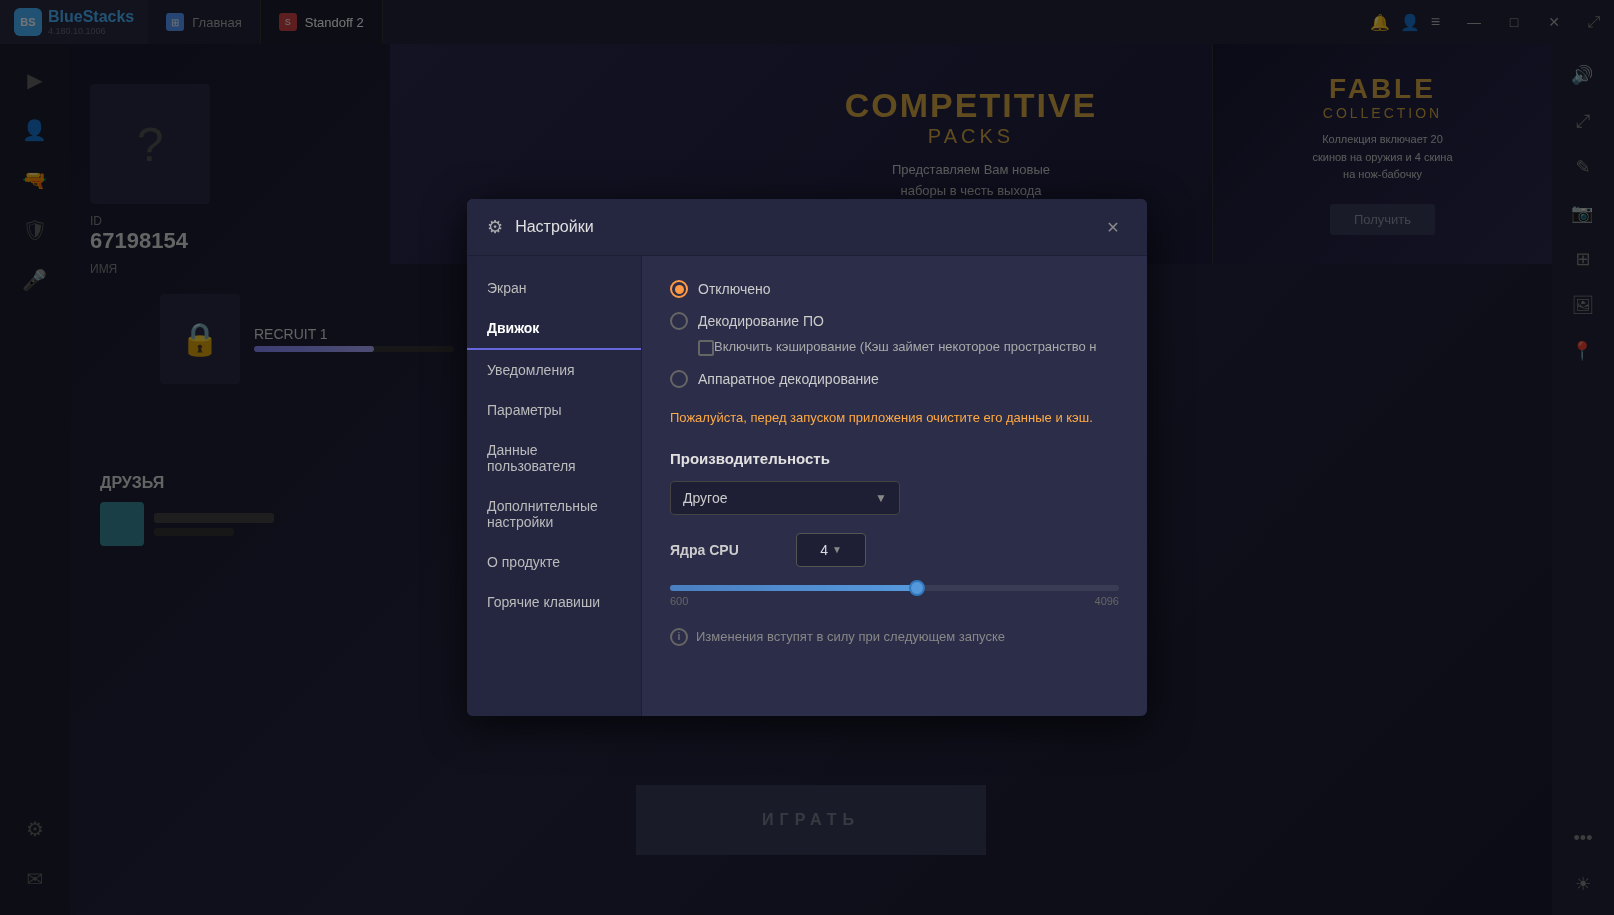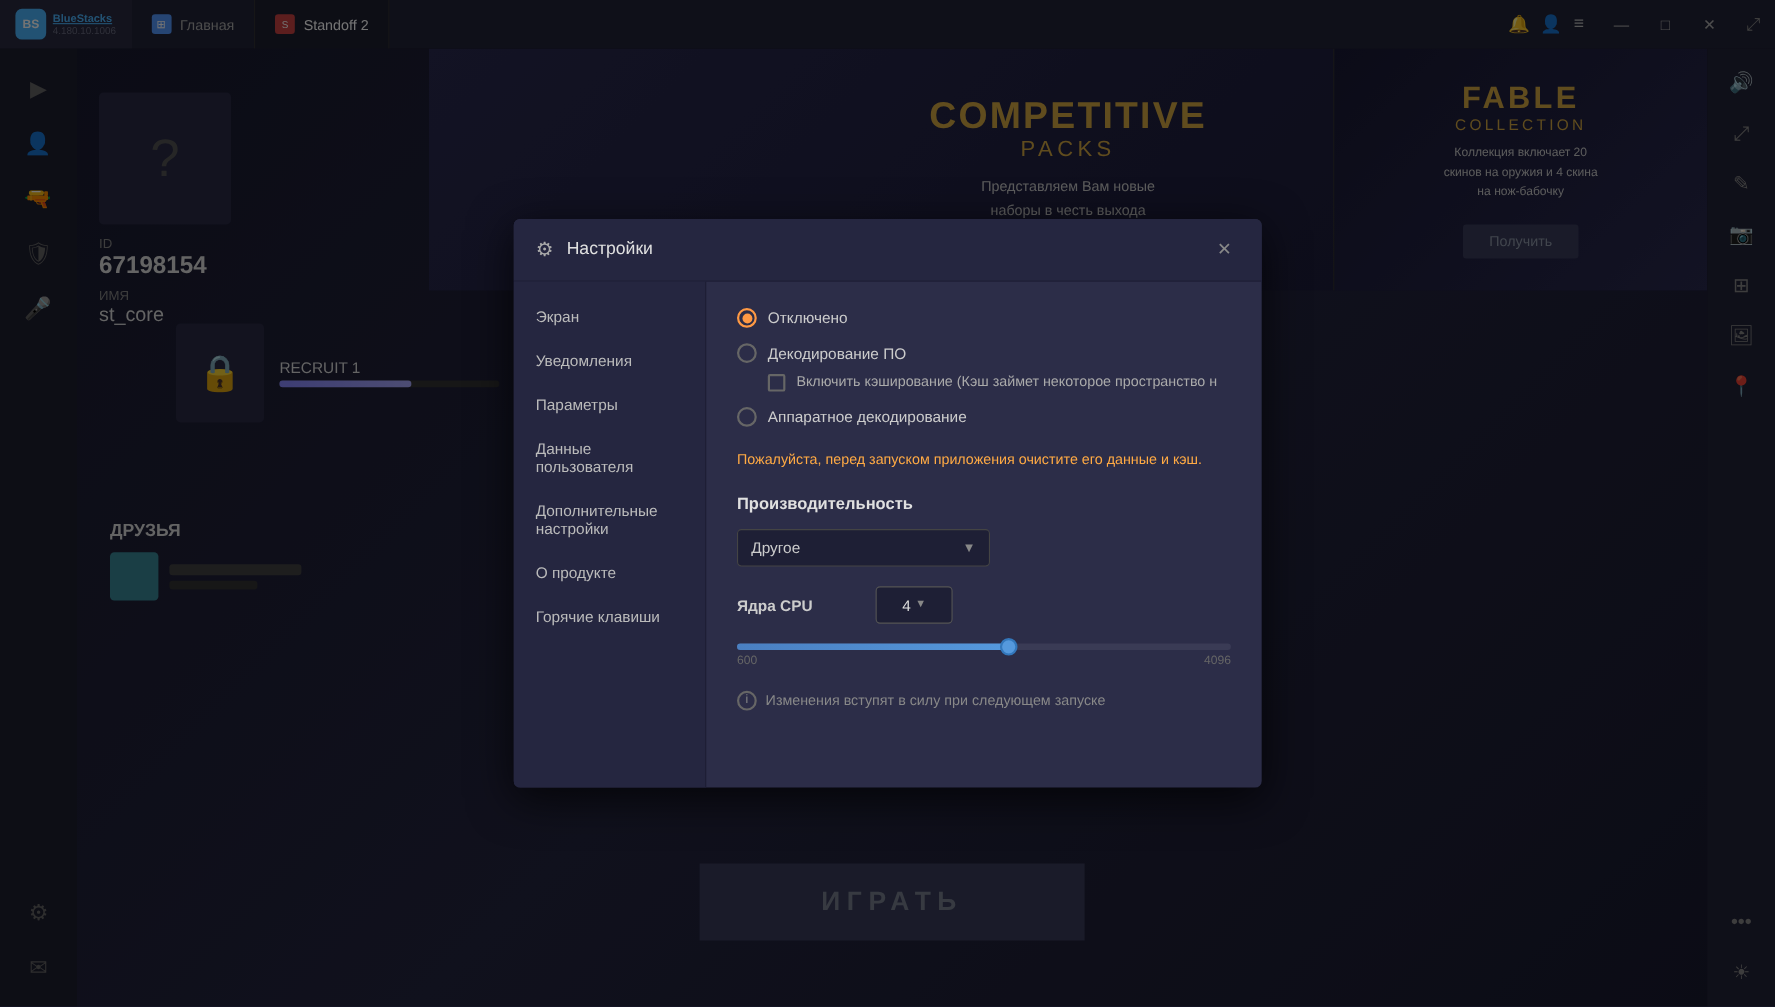--- a/index.html
+++ b/index.html
@@ -47,24 +47,23 @@
       border-radius: 6px;
       display: flex;
       align-items: center;
       justify-content: center;
       color: #fff;
       font-size: 11px;
       font-weight: bold;
     }
     .bs-text {
       color: #4db6ff;
-      font-size: 10px;
+      font-size: 16px;
       font-weight: bold;
       line-height: 1.1;
-      text-decoration: underline;
     }
     .bs-version {
       color: #6a6b80;
       font-size: 9px;
     }
     .tab {
       display: flex;
       align-items: center;
       gap: 8px;
       padding: 0 18px;
@@ -332,21 +331,21 @@
       width: 350px;
       height: 70px;
       background: #3a3d5c;
       display: flex;
       align-items: center;
       justify-content: center;
       cursor: pointer;
     }
     .play-btn-text {
       color: #7a8090;
-      font-size: 24px;
+      font-size: 16px;
       font-weight: bold;
       letter-spacing: 6px;
     }
 
     
     .modal-overlay {
       position: absolute;
       top: 0; left: 0;
       width: 100%;
       height: 100%;
@@ -445,21 +444,20 @@
       width: 9px; height: 9px;
       border-radius: 50%;
       background: #ff9944;
     }
     .radio-label { color: #ccc; font-size: 14px; }
 
     
     .checkbox-item {
       display: flex;
       align-items: flex-start;
-      gap: 10px;
       margin-left: 28px;
       margin-top: -6px;
     }
     .checkbox-box {
       width: 16px; height: 16px;
       border: 2px solid #666;
       border-radius: 2px;
       flex-shrink: 0;
       margin-top: 2px;
     }
@@ -652,21 +650,20 @@
   </div>
 
   <div class="game-area">
     <div class="game-bg">
 
       <div class="profile-section">
         <div class="profile-avatar">?</div>
         <div class="profile-id-label">ID</div>
         <div class="profile-id">67198154</div>
         <div class="profile-name-label">ИМЯ</div>
-        <div class="profile-name">st_core</div>
       </div>
 
       <div class="rank-section">
         <div class="rank-badge">🔒</div>
         <div class="rank-info">
           <div class="rank-name">RECRUIT 1</div>
           <div class="rank-bar">
             <div class="rank-bar-fill"></div>
           </div>
         </div>
@@ -713,20 +710,21 @@
       <div class="modal-header">
         <span class="modal-gear-icon">⚙</span>
         <span class="modal-title">Настройки</span>
         <div class="modal-close">✕</div>
       </div>
 
       <div class="modal-body">
 
         <div class="modal-nav">
           <div class="modal-nav-item">Экран</div>
+          <div class="modal-nav-item active">Движок</div>
           <div class="modal-nav-item">Уведомления</div>
           <div class="modal-nav-item">Параметры</div>
           <div class="modal-nav-item">Данные<br>пользователя</div>
           <div class="modal-nav-item">Дополнительные<br>настройки</div>
           <div class="modal-nav-item">О продукте</div>
           <div class="modal-nav-item">Горячие клавиши</div>
         </div>
 
         <div class="modal-content">
 

